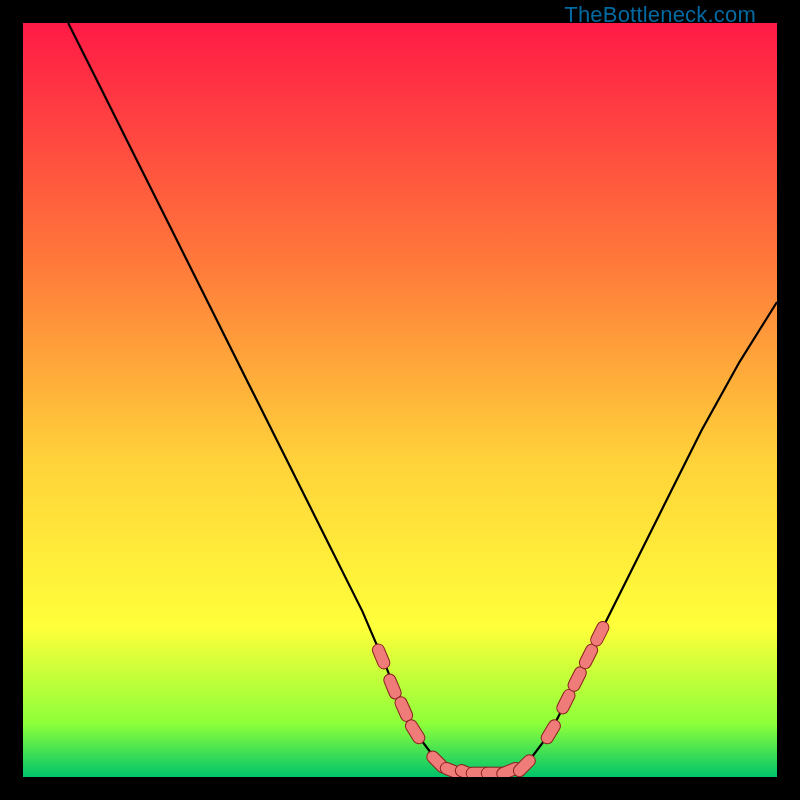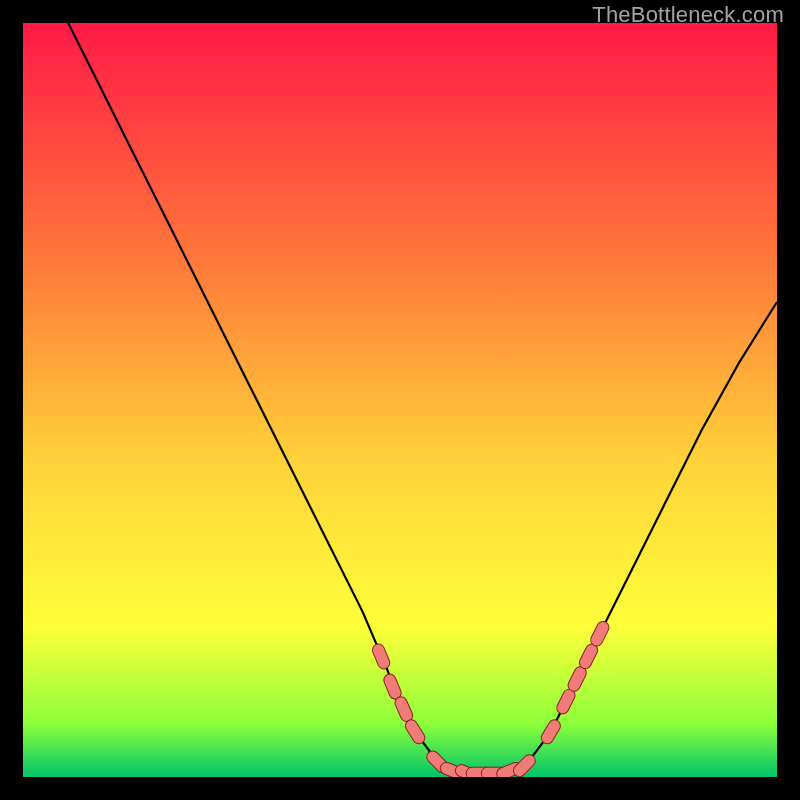--- a/index.html
+++ b/index.html
@@ -22,22 +22,22 @@
   .plot-area {
     position: absolute;
     left: 0;
     top: 0;
     width: 754px;
     height: 754px;
   }
   .watermark {
     position: absolute;
     top: 2px;
-    right: 16px;
-    color: #a3a3a3;
+    right: 44px;
+    color: #0369a1;
     font-size: 22px;
     font-weight: 500;
     letter-spacing: 0.2px;
     text-align: right;
   }
 </style>
 </head>
 <body>
 
 <div class="watermark">TheBottleneck.com</div>

